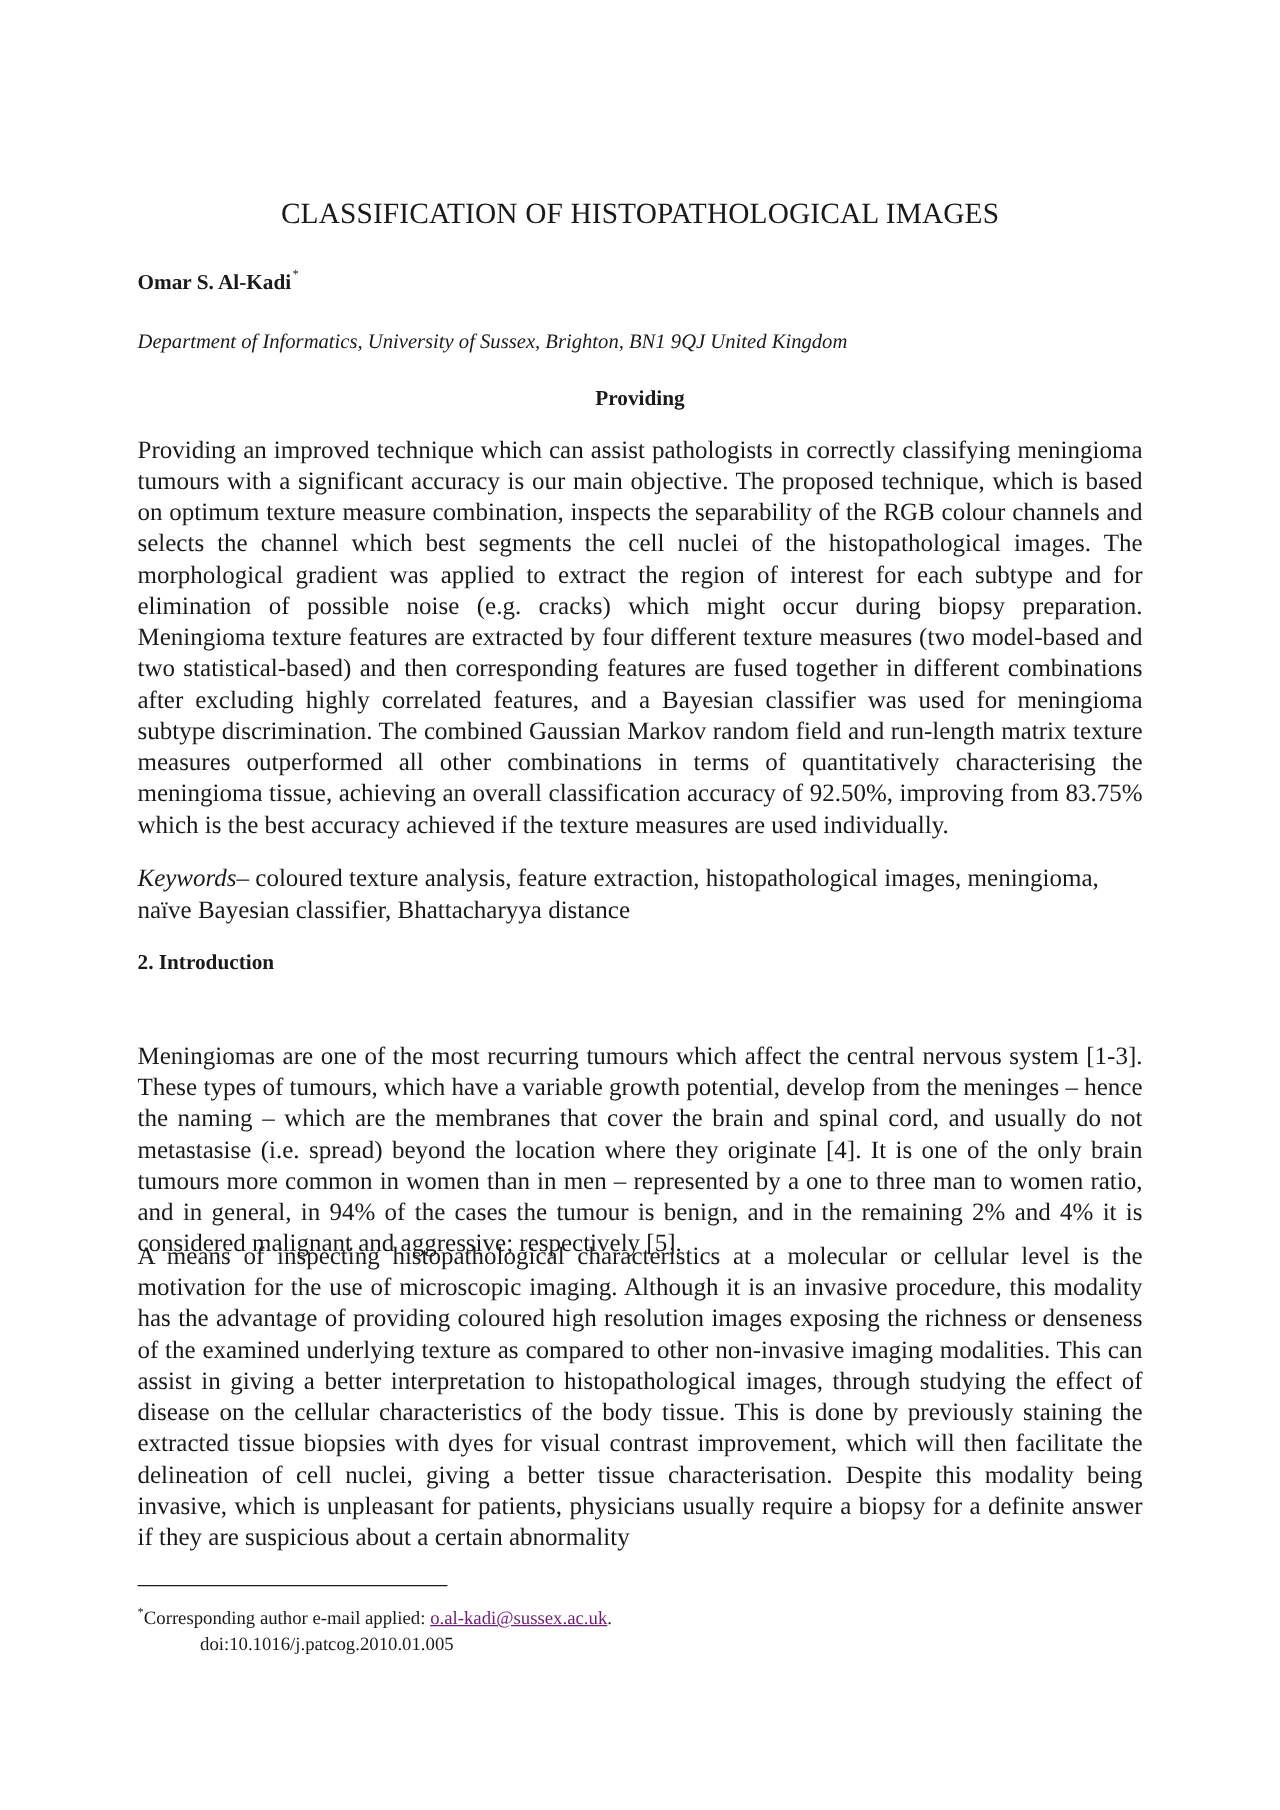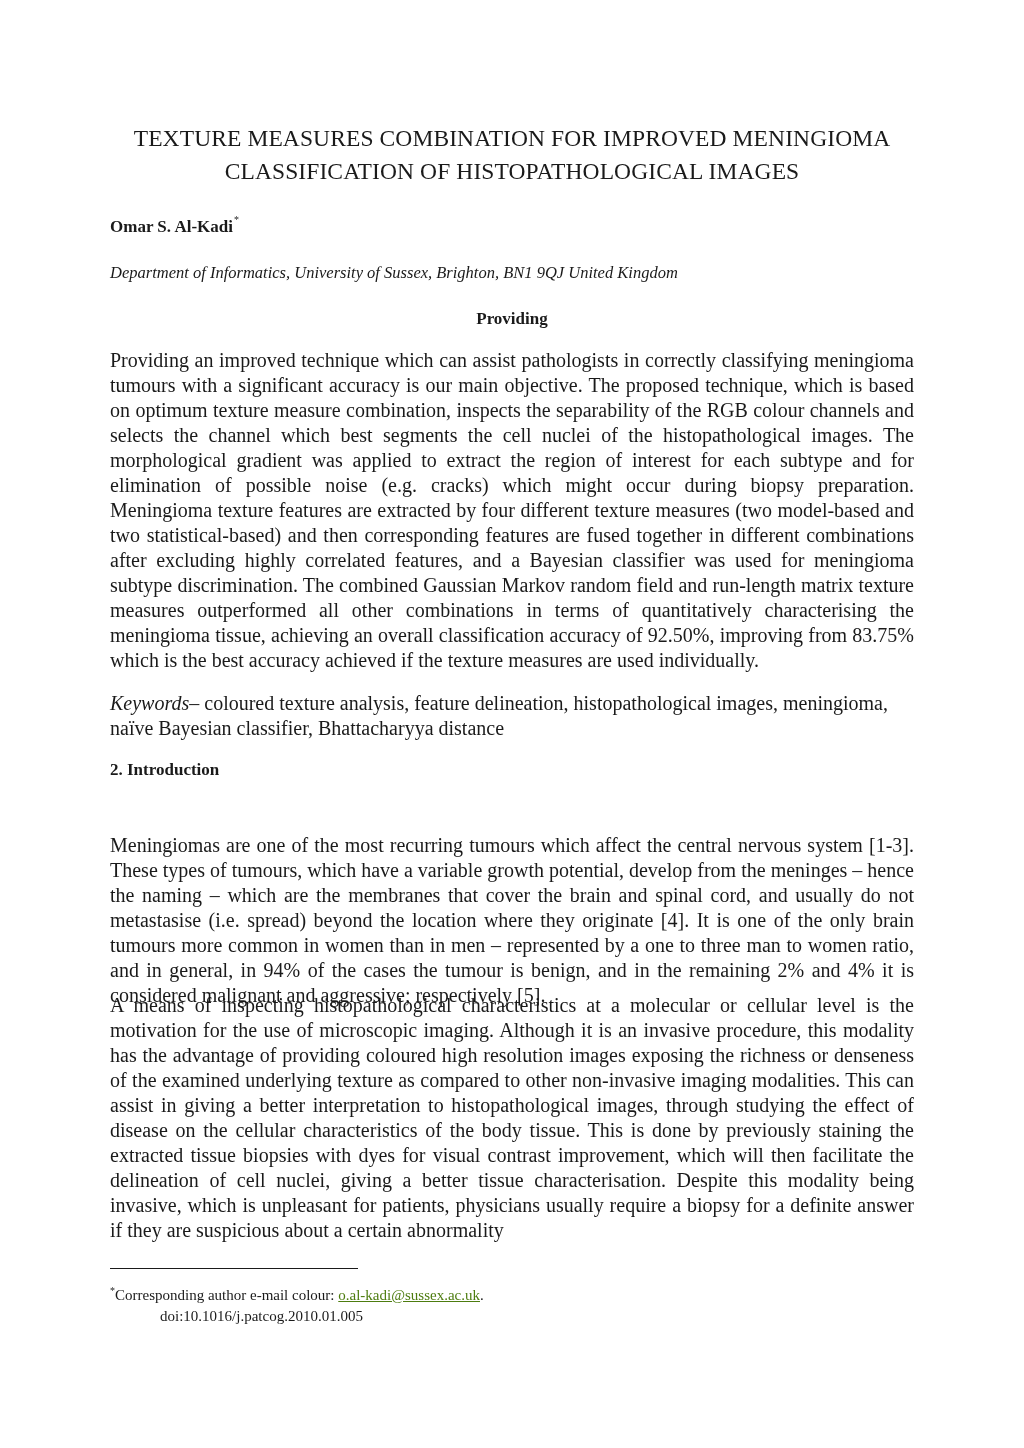--- a/index.html
+++ b/index.html
@@ -102,60 +102,60 @@
       top: 1280px;
       left: 0;
       font-size: 15px;
       line-height: 21px;
     }
     .footnote sup {
       font-size: 10px;
       vertical-align: 6px;
     }
     .footnote a {
-      color: #4d7c0f;
+      color: #701a75;
       text-decoration: underline;
     }
     .doi {
       padding-left: 6px;
       margin-left: 44px;
     }
   </style>
 </head>
 <body>
 
 <div class="page">
 
   <h1 class="title">
-    <span>TEXTURE MEASURES COMBINATION FOR IMPROVED MENINGIOMA</span><br>
+    <br>
     <span>CLASSIFICATION OF HISTOPATHOLOGICAL IMAGES</span>
   </h1>
 
   <div class="author">
     <span>Omar S. Al-Kadi</span><sup>*</sup>
   </div>
 
   <div class="affiliation">Department of Informatics, University of Sussex, Brighton, BN1 9QJ United Kingdom</div>
 
   <h2 class="abstract-heading">Providing</h2>
 
   <p class="para abstract-body">Providing an improved technique which can assist pathologists in correctly classifying meningioma tumours with a significant accuracy is our main objective. The proposed technique, which is based on optimum texture measure combination, inspects the separability of the RGB colour channels and selects the channel which best segments the cell nuclei of the histopathological images. The morphological gradient was applied to extract the region of interest for each subtype and for elimination of possible noise (e.g. cracks) which might occur during biopsy preparation. Meningioma texture features are extracted by four different texture measures (two model-based and two statistical-based) and then corresponding features are fused together in different combinations after excluding highly correlated features, and a Bayesian classifier was used for meningioma subtype discrimination. The combined Gaussian Markov random field and run-length matrix texture measures outperformed all other combinations in terms of quantitatively characterising the meningioma tissue, achieving an overall classification accuracy of 92.50%, improving from 83.75% which is the best accuracy achieved if the texture measures are used individually.</p>
 
   <p class="para keywords">
-    <span class="kw-label">Keywords</span><span>–</span><span> coloured texture analysis, feature delineation, histopathological images, meningioma, naïve Bayesian classifier, Bhattacharyya distance</span>
+    <span class="kw-label">Keywords</span><span>–</span><span> coloured texture analysis, feature extraction, histopathological images, meningioma, naïve Bayesian classifier, Bhattacharyya distance</span>
   </p>
 
   <h2 class="section-heading">2. Introduction</h2>
 
   <p class="para intro-p1">Meningiomas are one of the most recurring tumours which affect the central nervous system [1-3]. These types of tumours, which have a variable growth potential,  develop from the meninges – hence the naming – which are the membranes that cover the brain and spinal cord, and usually do not metastasise (i.e. spread) beyond the location where they originate [4]. It is one of the only brain tumours more common in women than in men – represented by a one to three man to women ratio, and in general, in 94% of the cases the tumour is benign, and in the remaining 2% and 4% it is considered malignant and aggressive; respectively [5].</p>
 
   <p class="para intro-p2">A means of inspecting histopathological characteristics at a molecular or cellular level is the motivation for the use of microscopic imaging. Although it is an invasive procedure, this modality has the advantage of providing coloured high resolution images exposing the richness or denseness of the examined underlying texture as compared to other non-invasive imaging modalities. This can assist in giving a better interpretation to histopathological images, through studying the effect of disease on the cellular characteristics of the body tissue. This is done by previously staining the extracted tissue biopsies with dyes for visual contrast improvement, which will then facilitate the delineation of cell nuclei, giving a better tissue characterisation. Despite this modality being invasive, which is unpleasant for patients, physicians usually require a biopsy for a definite answer if they are suspicious about a certain abnormality</p>
 
   <div class="footnote-rule"></div>
 
   <div class="footnote">
     <div>
-      <sup>*</sup><span>Corresponding author e-mail colour: </span><a href="mailto:o.al-kadi@sussex.ac.uk">o.al-kadi@sussex.ac.uk</a><span>.</span>
+      <sup>*</sup><span>Corresponding author e-mail applied: </span><a href="mailto:o.al-kadi@sussex.ac.uk">o.al-kadi@sussex.ac.uk</a><span>.</span>
     </div>
     <div class="doi">doi:10.1016/j.patcog.2010.01.005</div>
   </div>
 
 </div>
 
 </body></html>

